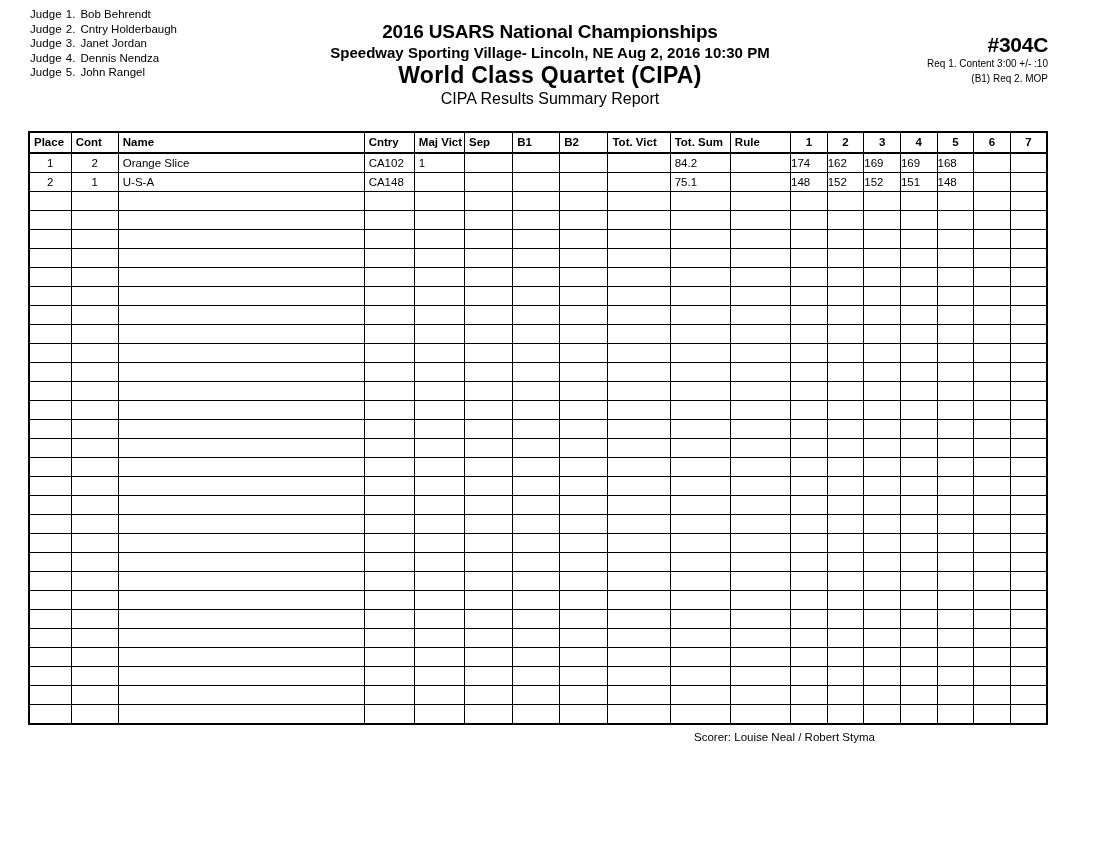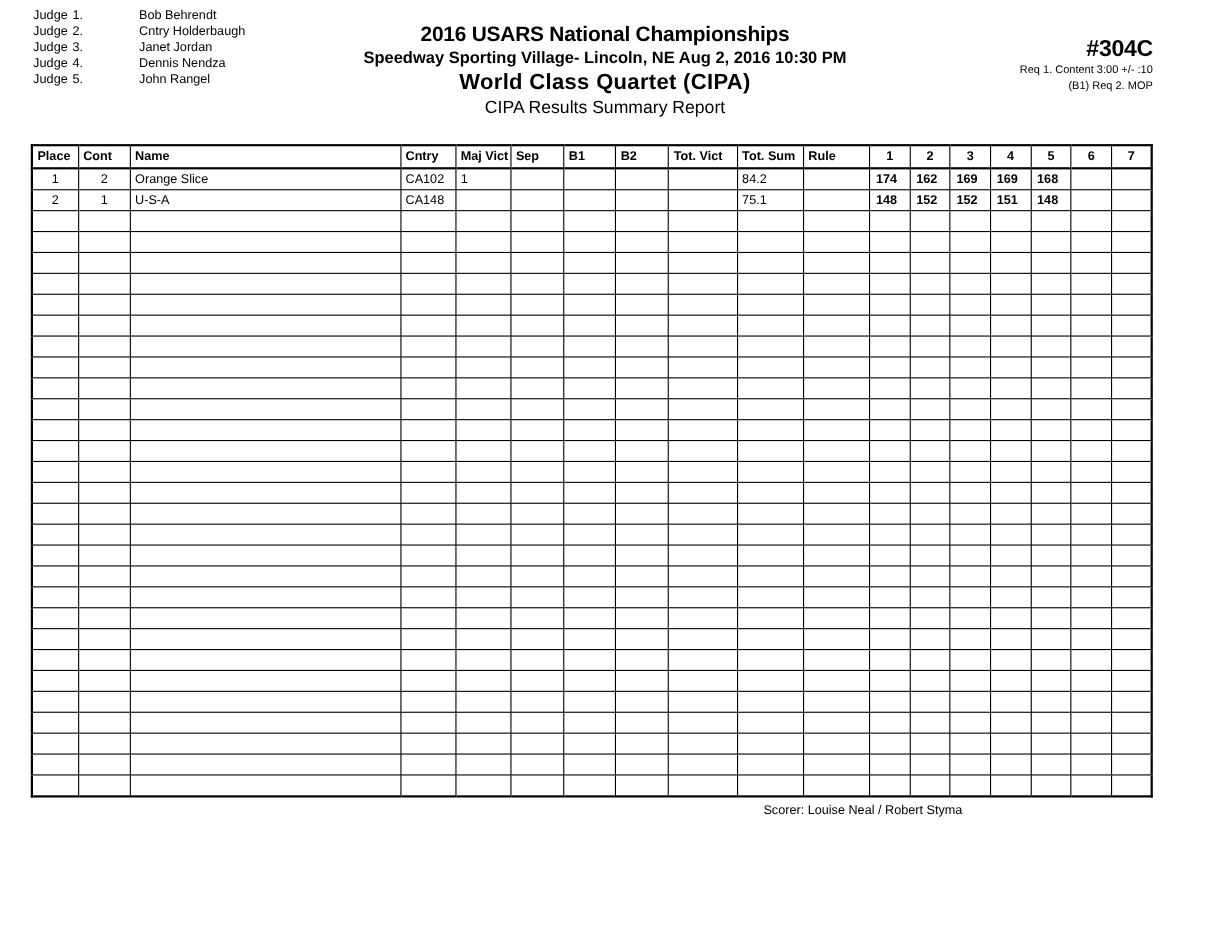--- a/index.html
+++ b/index.html
@@ -23,21 +23,21 @@
     top: 7px;
     font-size: 11.5px;
     line-height: 14.6px;
     white-space: nowrap;
   }
   .judge-line {
     display: block;
   }
   .judge-line .j-word { letter-spacing: 0.1px; }
   .judge-line .j-num  { padding-left: 4px; }
-  .judge-line .j-name { padding-left: 5px; margin-left: 46px; }
+  .judge-line .j-name { padding-left: 5px; }
 
   
   .title-block {
     position: absolute;
     left: 0;
     right: 0;
     top: 20px;
     text-align: center;
   }
   .title-main {
@@ -45,21 +45,21 @@
     font-weight: bold;
     line-height: 23px;
     letter-spacing: -0.2px;
   }
   .title-sub {
     font-size: 15px;
     font-weight: bold;
     line-height: 20px;
   }
   .title-event {
-    font-size: 20px;
+    font-size: 23px;
     font-weight: bold;
     line-height: 25px;
     letter-spacing: 0.3px;
   }
   .title-report {
     font-size: 16px;
     font-weight: normal;
     line-height: 22px;
   }
 
@@ -128,23 +128,22 @@
   }
   .results-table thead th.num-head {
     text-align: center;
     padding: 0;
   }
   .results-table td.ctr {
     text-align: center;
     padding: 0;
   }
   .results-table td.rt {
-    text-align: center;
+    text-align: left;
     padding: 0 6px 0 0;
-    font-weight: bold;
   }
   .results-table tbody tr:last-child td {
     border-bottom: 2px solid #000000;
   }
   .results-table tbody tr td:first-child {
     border-left: 2px solid #000000;
   }
   .results-table tbody tr td:last-child {
     border-right: 2px solid #000000;
   }

